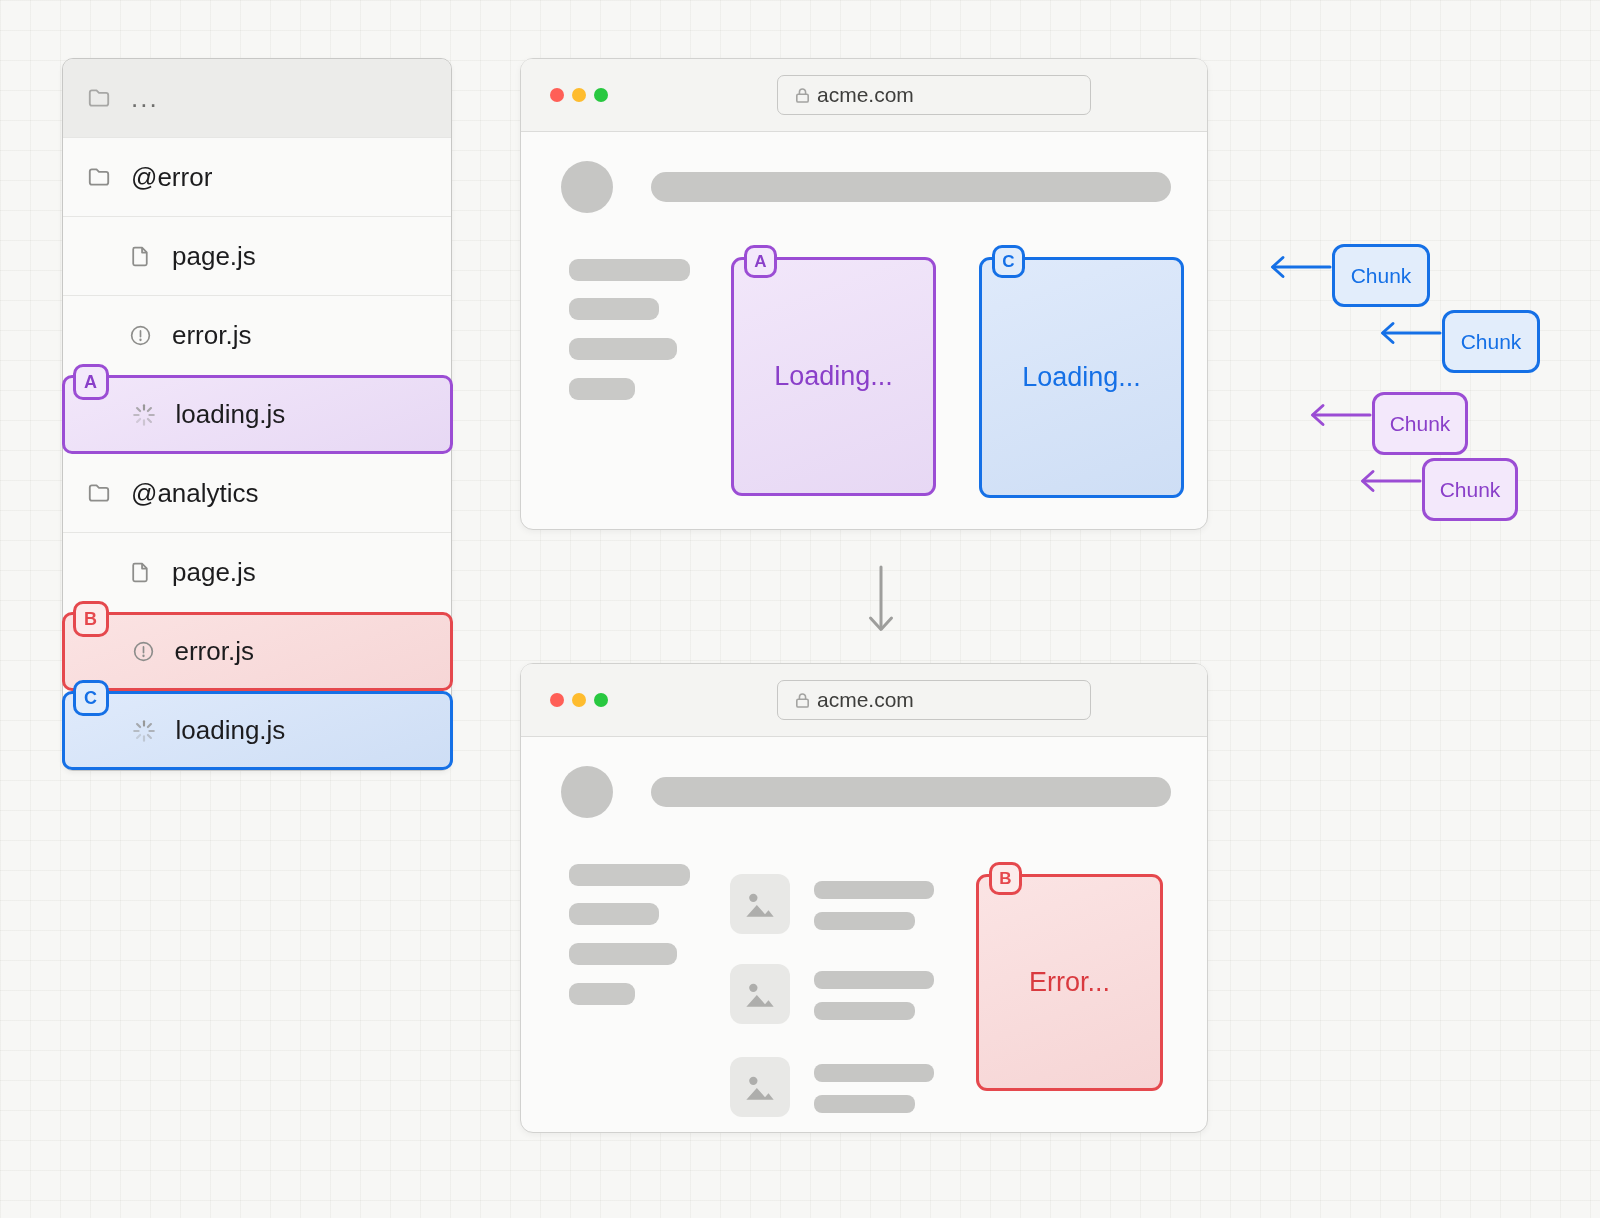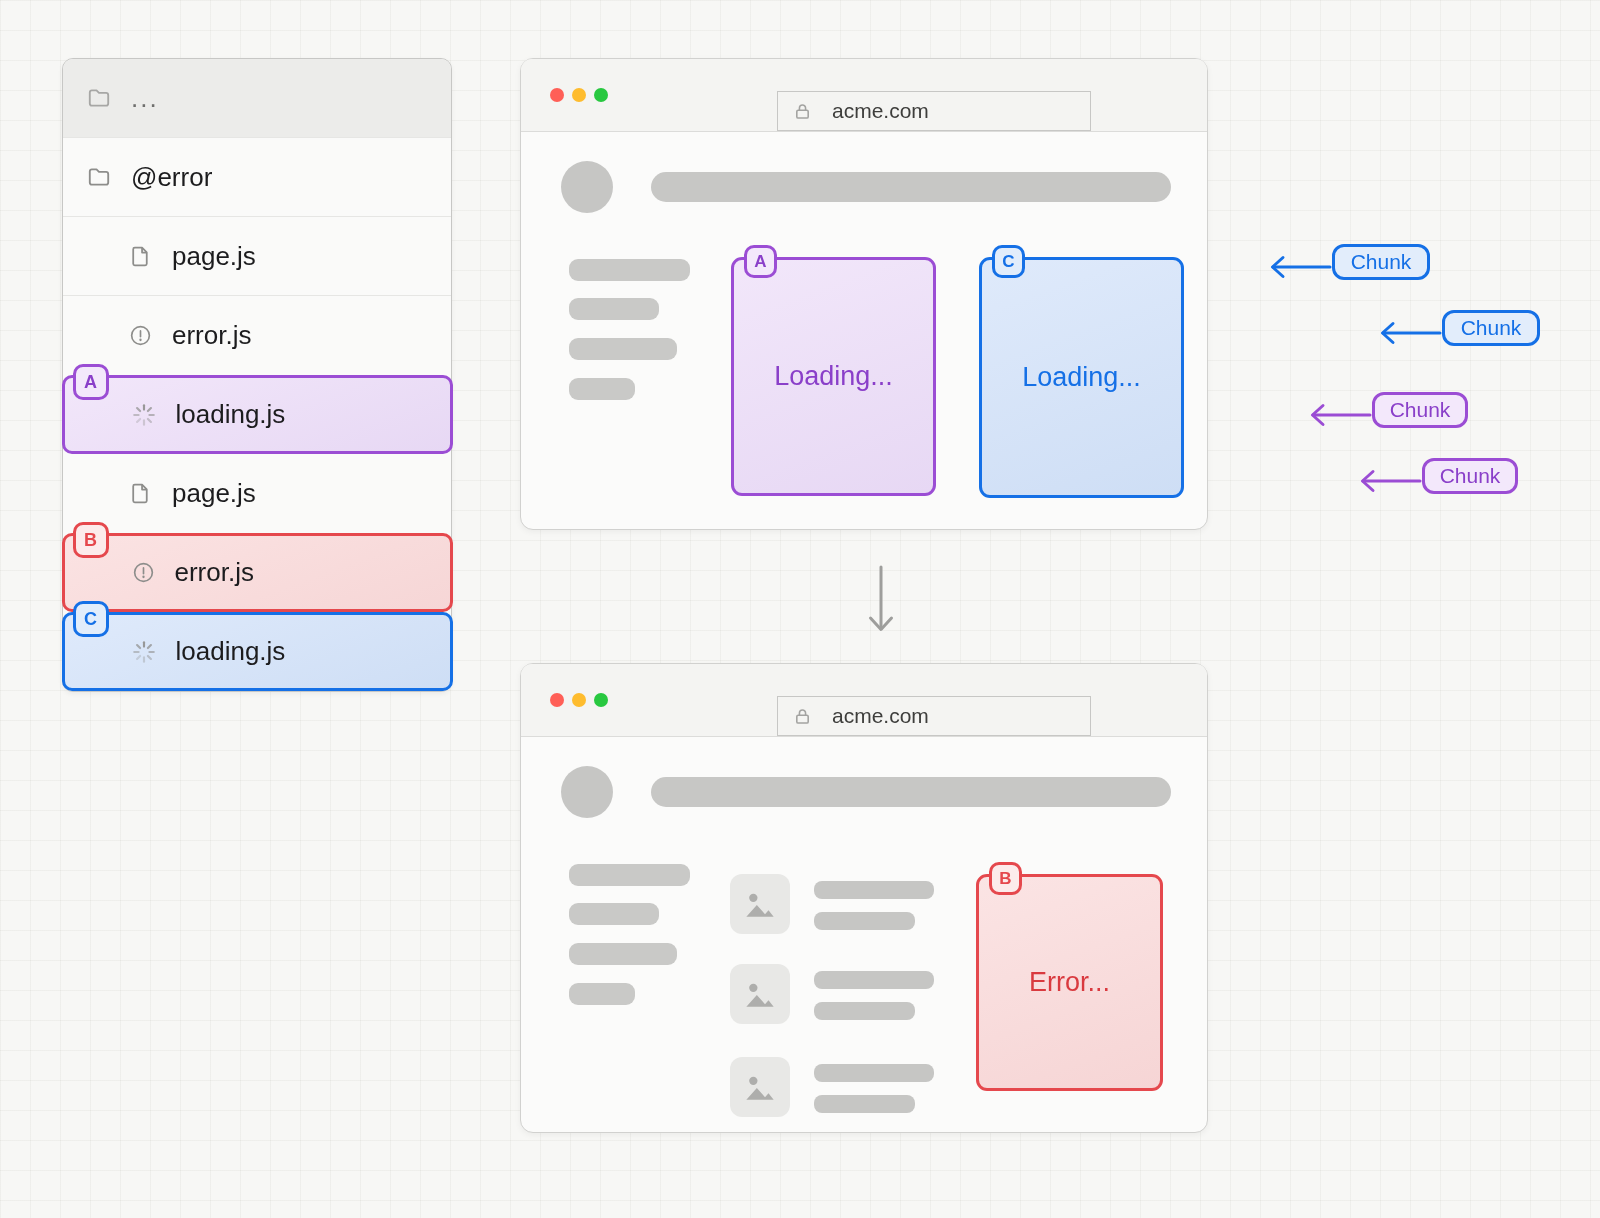--- a/index.html
+++ b/index.html
@@ -64,22 +64,22 @@
     position:absolute; left:0; right:0; top:0; height:72px;
     background:#f4f4f2; border-bottom:1px solid #dcdcda; border-radius:11px 11px 0 0;
   }
   .lights { position:absolute; left:29px; top:29px; display:flex; gap:8px; }
   .light { width:14px; height:14px; border-radius:50%; }
   .light.r { background:var(--traffic-red); }
   .light.y { background:var(--traffic-yellow); }
   .light.g { background:var(--traffic-green); }
   .urlbar {
     position:absolute; left:256px; top:16px; width:314px; height:40px; box-sizing:border-box;
-    border:1.5px solid #c7c7c5; border-radius:0; background:#f4f4f2;
-    display:flex; align-items:center; padding-left:14px; gap:19px;margin-top:16px;
+    border:1.5px solid #c7c7c5; border-radius:7px; background:#f4f4f2;
+    display:flex; align-items:center; padding-left:14px; gap:4px;
   }
   .urltext { font-size:21px; color:#3e3e3c; }
 
   .avatar { position:absolute; left:40px; top:102px; width:52px; height:52px; border-radius:50%; background:#c6c6c4; }
   .longbar { position:absolute; left:130px; top:113px; width:520px; height:30px; border-radius:15px; background:#c7c7c5; }
   .sk { position:absolute; left:48px; height:22px; border-radius:9px; background:#c9c9c7; }
   .sk.s1 { top:200px; width:121px; }
   .sk.s2 { top:239px; width:90px; }
   .sk.s3 { top:279px; width:108px; }
   .sk.s4 { top:319px; width:66px; }
@@ -102,21 +102,21 @@
   }
   .media-img.m1 { top:210px; } .media-img.m2 { top:300px; } .media-img.m3 { top:393px; }
   .mbar { position:absolute; left:293px; height:18px; border-radius:8px; background:#c6c6c4; }
   .mbar.w1 { width:120px; } .mbar.w2 { width:101px; }
   .mbar.r1a{ top:217px; } .mbar.r1b{ top:248px; }
   .mbar.r2a{ top:307px; } .mbar.r2b{ top:338px; }
   .mbar.r3a{ top:400px; } .mbar.r3b{ top:431px; }
 
   
   .chunk {
-    position:absolute; box-sizing:border-box; height:36px;
+    position:absolute; box-sizing:border-box; height:63px;
     border:3px solid; border-radius:12px;
     display:flex; align-items:center; justify-content:center;
     font-size:21px; font-weight:500;
   }
   .chunk.blue   { border-color:var(--blue);   background:var(--blue-badge-fill);   color:var(--blue); }
   .chunk.purple { border-color:var(--purple); background:var(--purple-badge-fill); color:var(--purple-text); }
   .chunk.c1 { left:1332px; top:244px; width:98px; }
   .chunk.c2 { left:1442px; top:310px; width:98px; }
   .chunk.c3 { left:1372px; top:392px; width:96px; }
   .chunk.c4 { left:1422px; top:458px; width:96px; }
@@ -187,20 +187,28 @@
               <line x1="12" y1="21" x2="12" y2="17" opacity="0.35"></line>
               <line x1="5.6" y1="18.4" x2="8.4" y2="15.6" opacity="0.3"></line>
               <line x1="3" y1="12" x2="7" y2="12" opacity="0.5"></line>
               <line x1="5.6" y1="5.6" x2="8.4" y2="8.4" opacity="0.7"></line>
             </g>
           </svg>
       </span>
       <span class="tlabel">loading.js</span>
     </div>
 
+    <div class="tree-row div-b">
+      <span class="ticon">
+        <svg viewBox="0 0 24 24" width="26" height="26" fill="none" stroke="#8d8d8b" stroke-width="1.7" stroke-linejoin="round">
+            <path d="M3.5 7a2 2 0 0 1 2-2h4.2l2.3 2.3h6.5a2 2 0 0 1 2 2V17a2 2 0 0 1-2 2h-13a2 2 0 0 1-2-2z"></path>
+          </svg>
+      </span>
+      <span class="tlabel">@analytics</span>
+    </div>
 
     <div class="tree-row lv1">
       <span class="ticon">
         <svg viewBox="0 0 24 24" width="25" height="25" fill="none" stroke="#8d8d8b" stroke-width="1.7" stroke-linejoin="round">
             <path d="M6.5 3.5h7l4.5 4.5v11a1.5 1.5 0 0 1-1.5 1.5h-10A1.5 1.5 0 0 1 5 19V5a1.5 1.5 0 0 1 1.5-1.5z"></path>
             <path d="M13.5 3.5V8.2h4.7"></path>
           </svg>
       </span>
       <span class="tlabel">page.js</span>
     </div>

